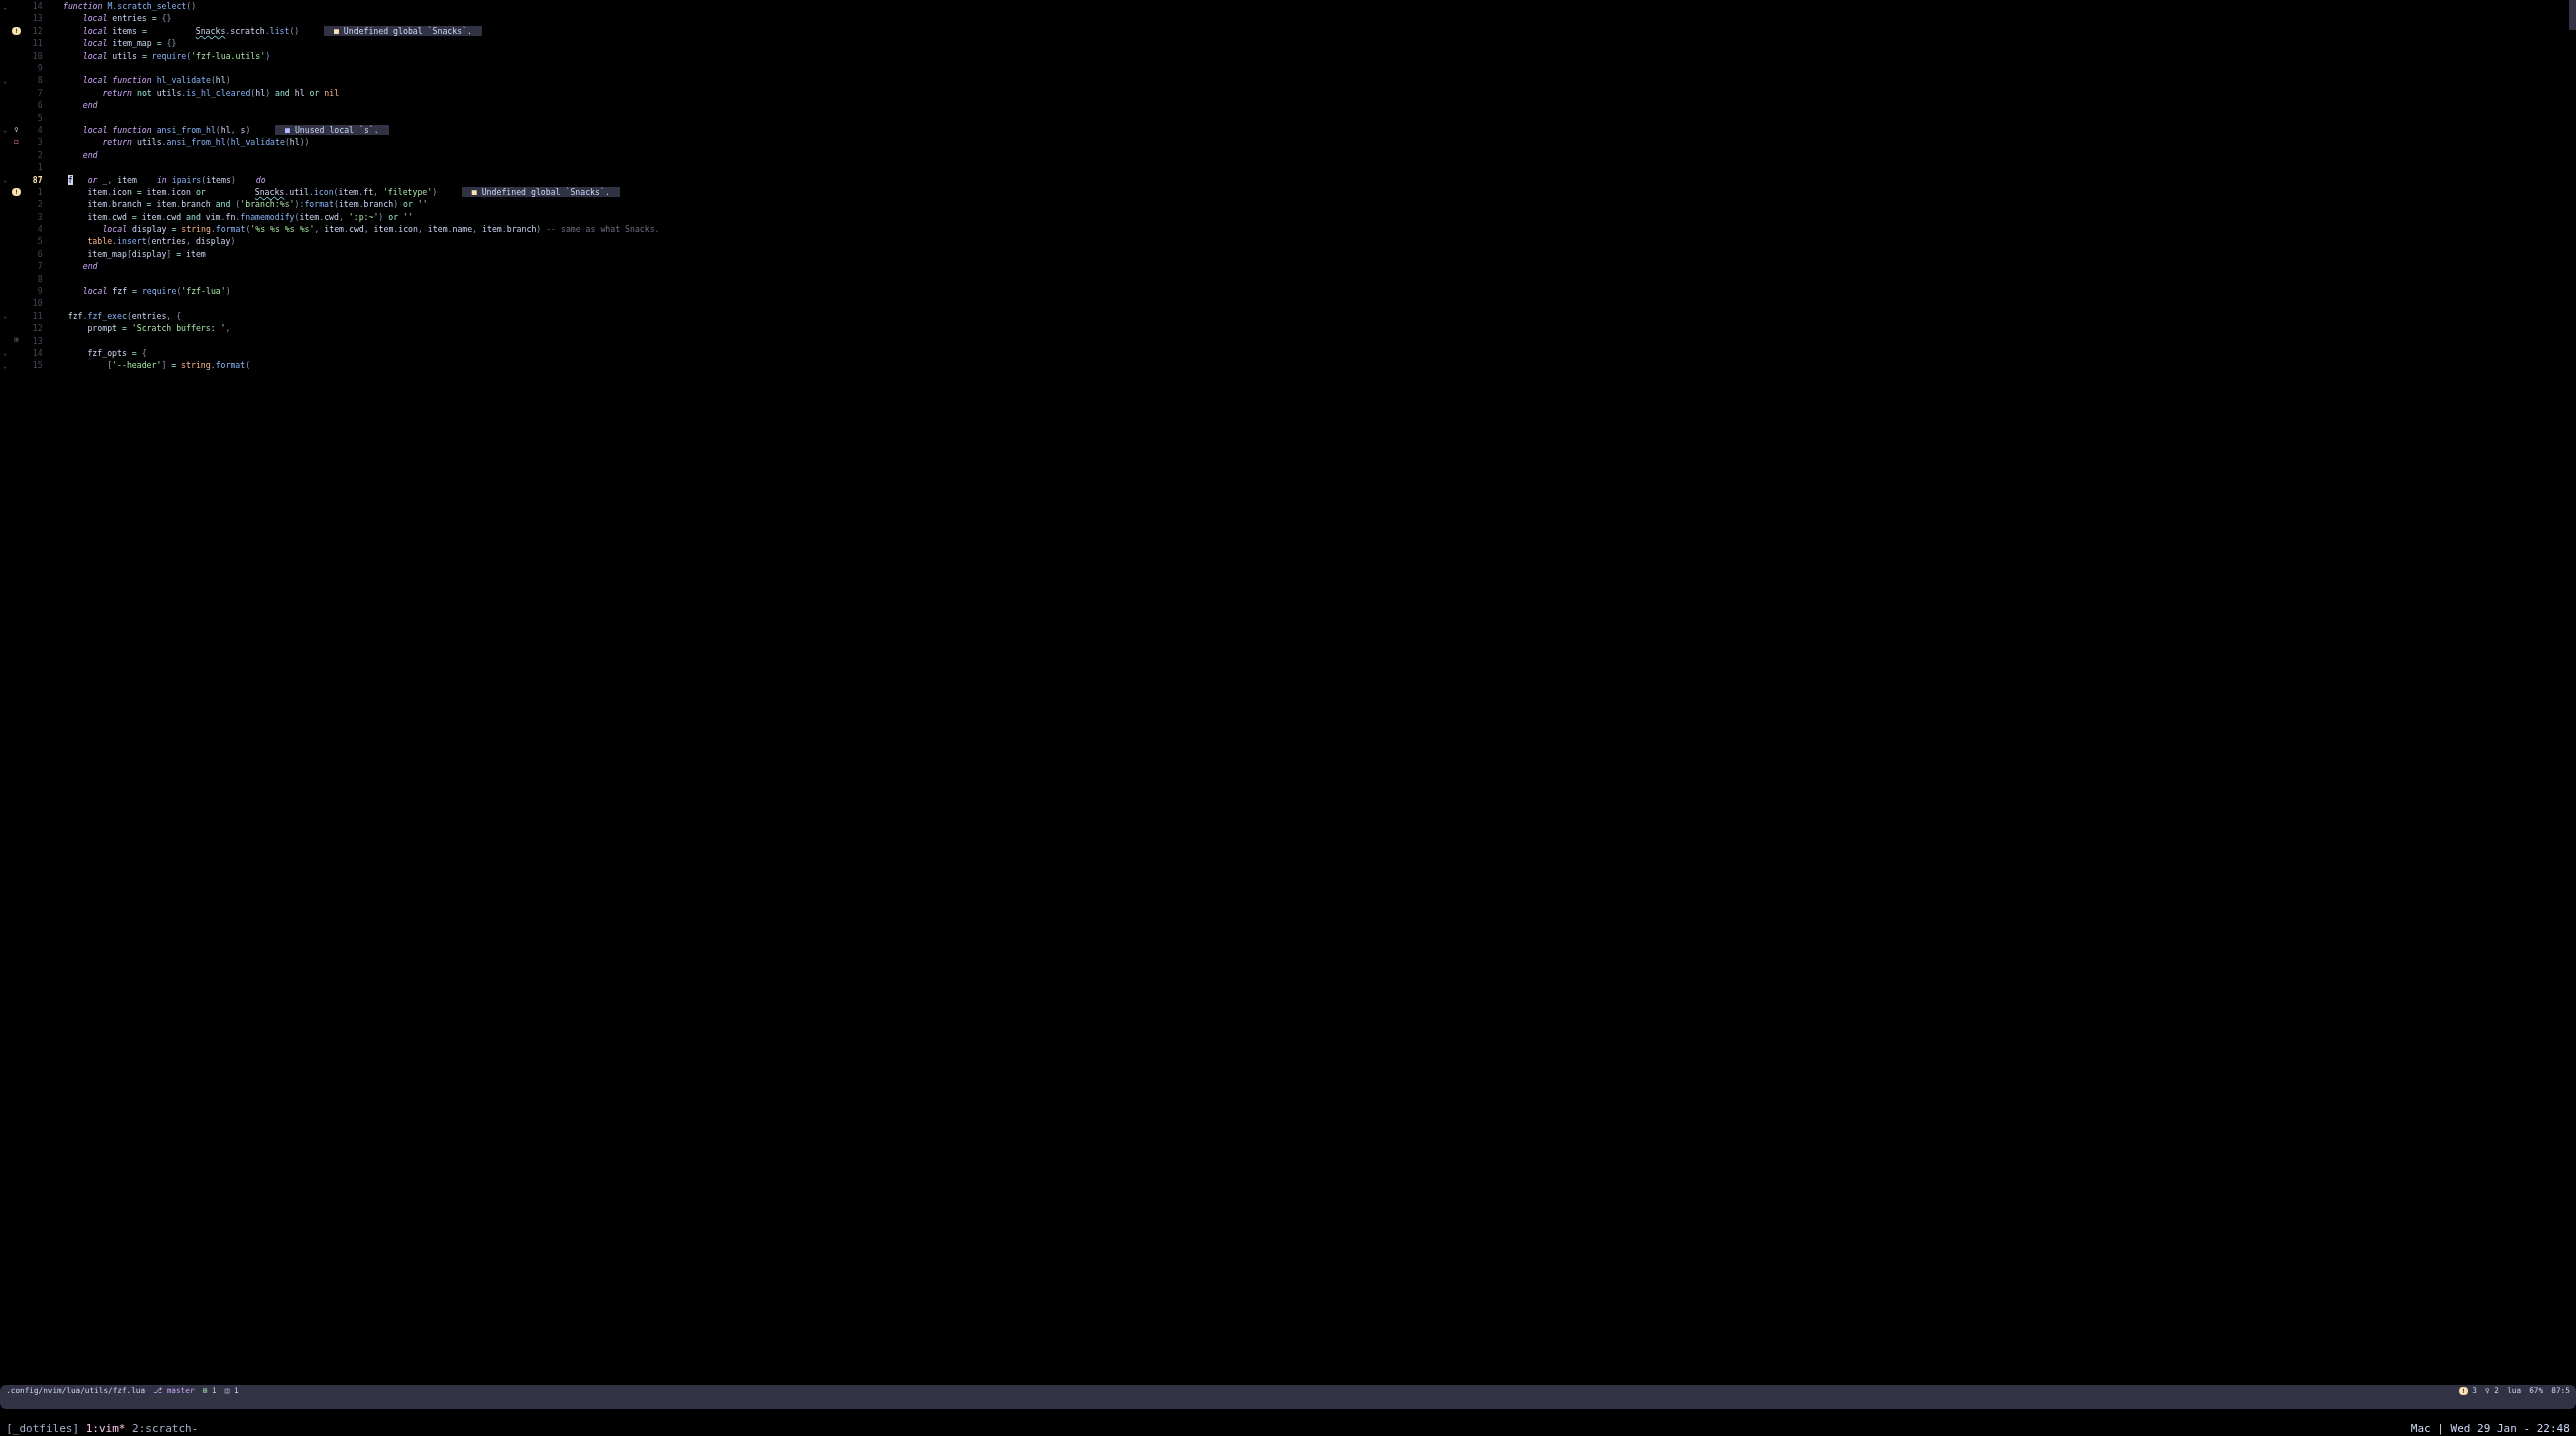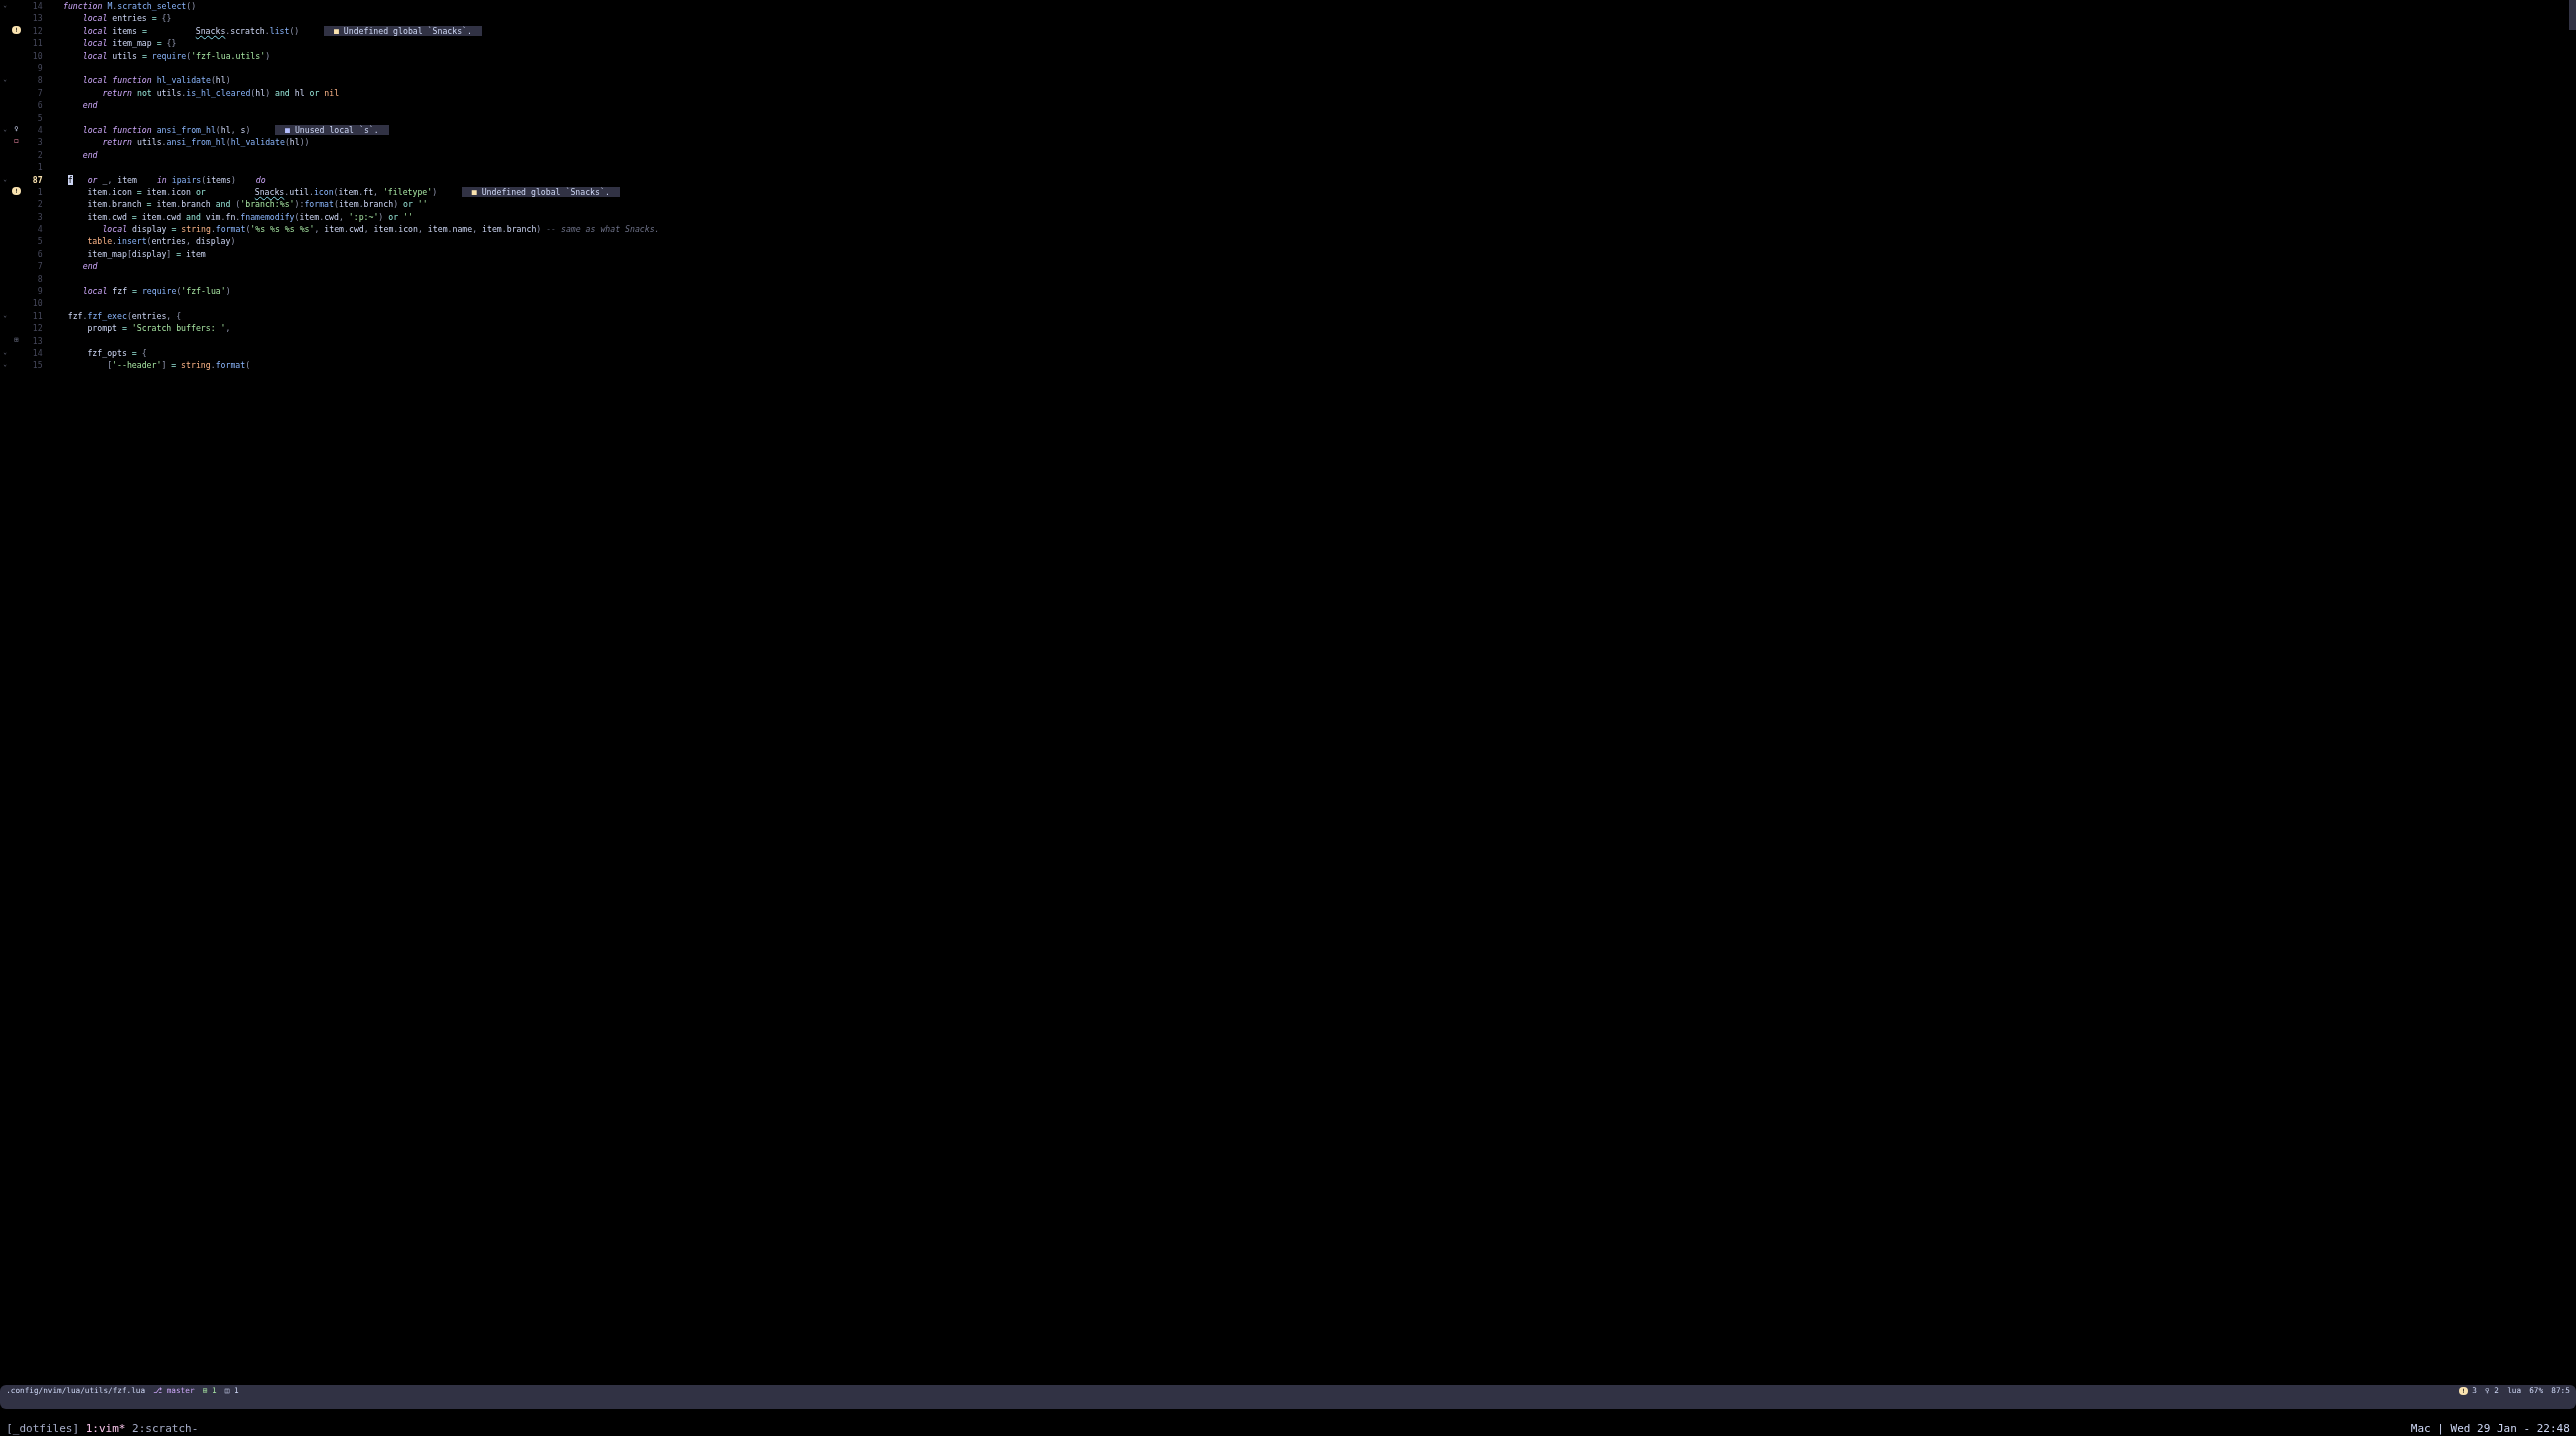--- a/index.html
+++ b/index.html
@@ -23,20 +23,21 @@
   .line {
     display: flex;
     align-items: center;
     height: 12.4px;
     white-space: pre;
   }
   .gutter {
     display: flex;
     width: 48px;
     flex-shrink: 0;
+    align-items: center;
   }
   .fold {
     width: 10.3px;
     text-align: center;
     color: #6c7086;
     font-size: 6.2px;
   }
   .sign {
     width: 12.4px;
     text-align: center;
@@ -58,21 +59,21 @@
   }
   .kw { color: #cba6f7; font-style: italic; margin-left: 15px; }
   .fn { color: #89b4fa; }
   .str { color: #a6e3a1; }
   .id { color: #cdd6f4; }
   .punc { color: #9399b2; }
   .op { color: #94e2d5; }
   .ty { color: #fab387; }
   .und { text-decoration: underline wavy #89dceb; text-decoration-thickness: 0.5px; margin-left: 44px; }
   .cursor { background: #cdd6f4; color: #000; }
-  .cmt { color: #6c7086; font-style: italic; }
+  .cmt { color: #6c7086; }
   .diag-inline {
     background: #313244;
     color: #cdd6f4;
     padding: 0 10px;
   }
   .diag-marker-warn { color: #f9e2af; }
   .diag-marker-hint { color: #b4befe; }
   .warn-icon {
     display: inline-block;
     width: 8.2px; height: 8.2px;

